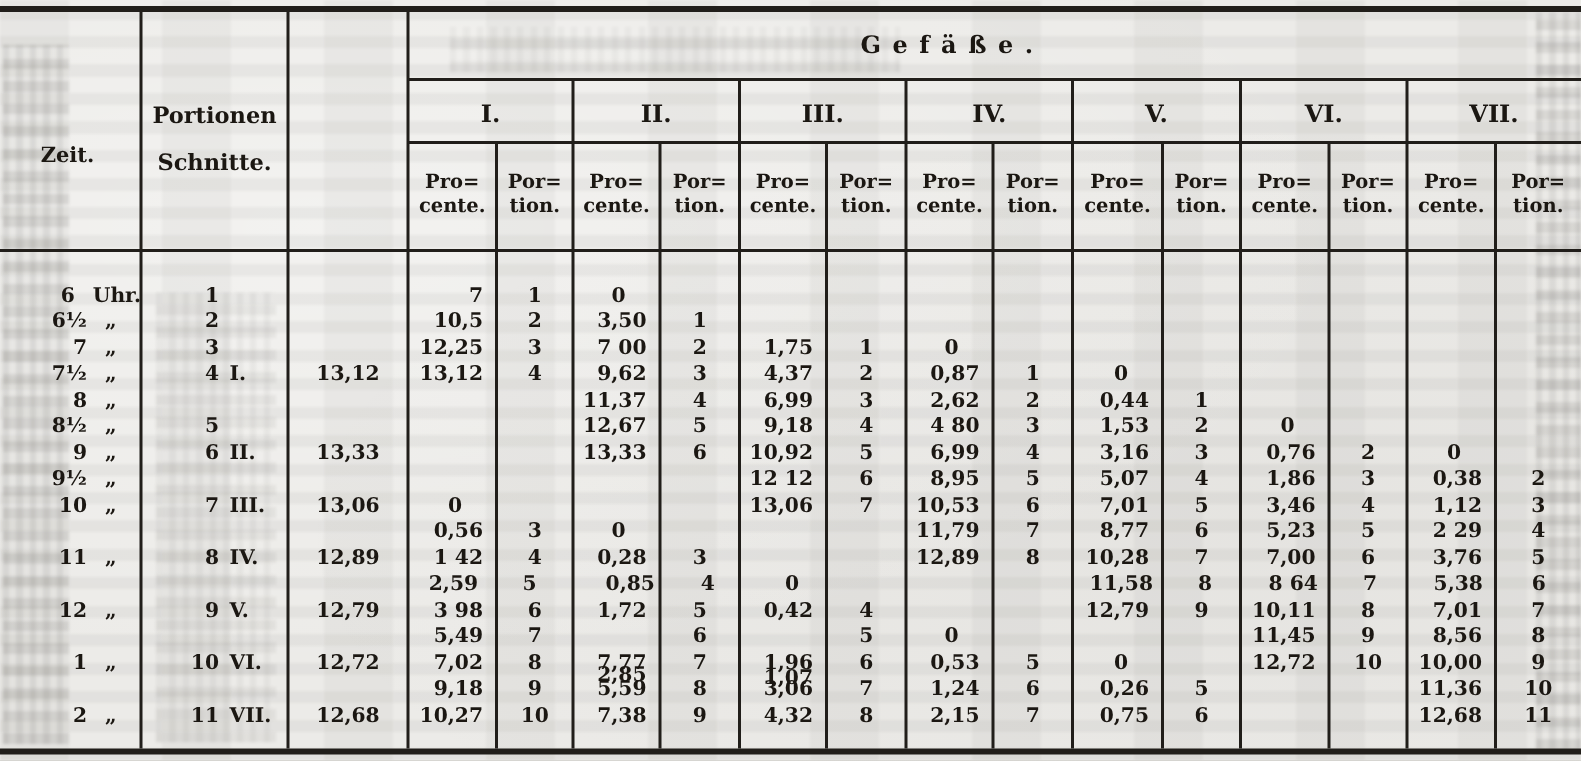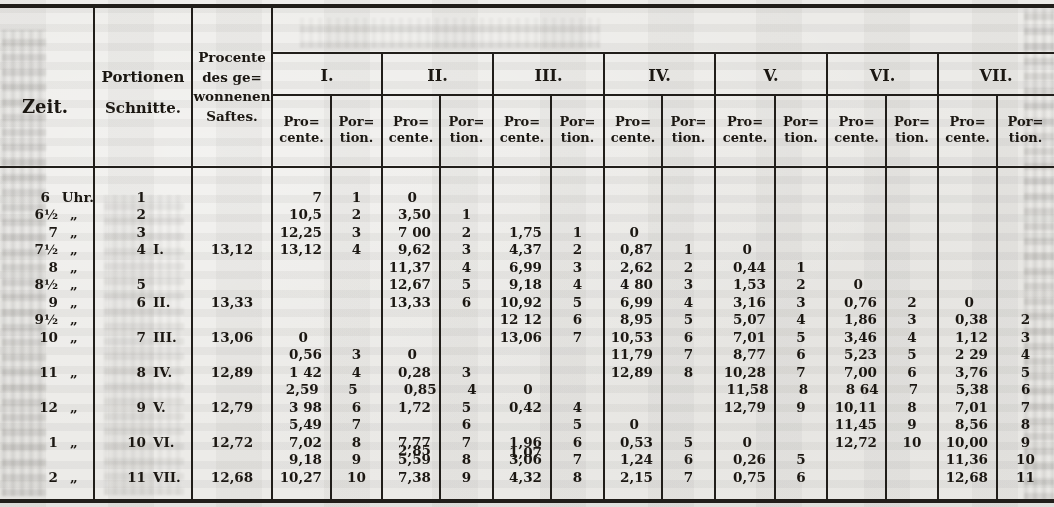--- a/index.html
+++ b/index.html
@@ -84,28 +84,25 @@
       <div class="vline" style="left: 937px; top: 52px; width: 2px; height: 447px;"></div>
       <div class="vline" style="left: 330px; top: 94px; width: 2px; height: 405px;"></div>
       <div class="vline" style="left: 439px; top: 94px; width: 2px; height: 405px;"></div>
       <div class="vline" style="left: 550px; top: 94px; width: 2px; height: 405px;"></div>
       <div class="vline" style="left: 661px; top: 94px; width: 2px; height: 405px;"></div>
       <div class="vline" style="left: 774px; top: 94px; width: 2px; height: 405px;"></div>
       <div class="vline" style="left: 885px; top: 94px; width: 2px; height: 405px;"></div>
       <div class="vline" style="left: 996px; top: 94px; width: 2px; height: 405px;"></div>
     </div>
 
-  <div class="hdr" style="left:0;top:96px;width:90px;font-size:18px;">Zeit.</div>
+  <div class="hdr" style="left:0;top:96px;width:90px;font-size:14px;">Zeit.</div>
   <div class="hdr multiline" style="left:94px;top:62px;width:98px;font-size:15px;line-height:31px;">Portionen
 Schnitte.</div>
-  <div class="hdr multiline" style="left:192px;top:48px;width:80px;font-size:13.5px;line-height:19.5px;">Procente
-des ge=
-wonnenen
-Saftes.</div>
-
+
+  <div class="hdr gefaesse-title" style="left:272px;top:20px;width:782px;transform:translateX(-28px);">Gefäße.</div>
 
   <div class="vrow" style="left:272px;top:58px;height:34px;" id="vessel-row">
       <div class="vcell" style="width: 110px;">I.</div>
       <div class="vcell" style="width: 111px;">II.</div>
       <div class="vcell" style="width: 111px;">III.</div>
       <div class="vcell" style="width: 111px;">IV.</div>
       <div class="vcell" style="width: 112px;">V.</div>
       <div class="vcell" style="width: 111px;">VI.</div>
       <div class="vcell" style="width: 116px;">VII.</div>
     </div>

